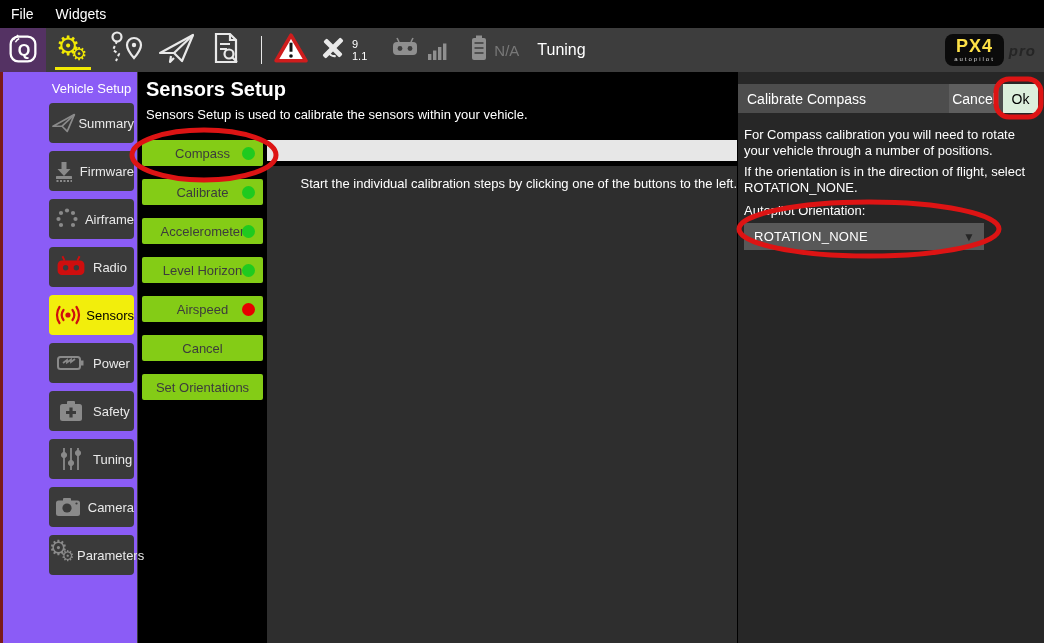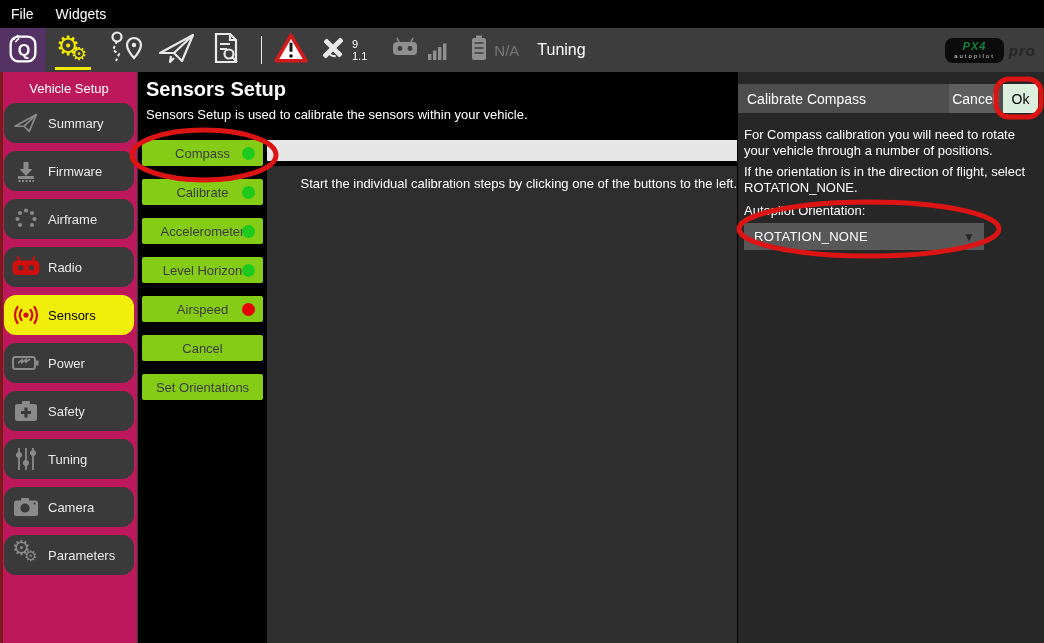--- a/index.html
+++ b/index.html
@@ -24,28 +24,28 @@
   .warn-btn { width:40px; }
   .gps-group { display:flex; align-items:center; margin-left:6px; }
   .gps-nums { color:#fff; font-size:11px; line-height:12px; margin-left:3px; text-align:left; }
   .rc-group { display:flex; align-items:end; margin-left:24px; color:#8f8f8f; gap:9px; }
   .batt-group { display:flex; align-items:center; margin-left:20px; }
   .batt-na { color:#787878; font-size:15px; margin-left:4px; }
   .mode-label { color:#fff; font-size:16px; margin-left:18px; }
   .tb-spacer { flex:1; }
   .px4 { display:flex; align-items:center; margin-right:8px; }
   .px4-box { background:#0b0b0b; border-radius:8px; padding:3px 9px 4px 9px; text-align:center; line-height:1; }
-  .px4-main { color:#15803d; font-weight:bold; font-style:italic; font-size:11px; letter-spacing:1px; display:block; }
+  .px4-main { color:#fde047; font-weight:bold; font-size:18px; letter-spacing:1px; display:block; }
   .px4-sub { color:#d8d8d8; font-size:6px; letter-spacing:2px; display:block; margin-top:1px; text-transform:lowercase; }
   .px4-pro { color:#252525; font-weight:bold; font-style:italic; font-size:15px; letter-spacing:1px; margin-left:5px; }
 
   
-  .sidebar { position:absolute; left:0; top:72px; width:138px; height:571px; background:#be185d; }
+  .sidebar { position:absolute; left:0; top:72px; width:138px; height:571px; background:#8b5cf6;padding-left:45px; }
   .sidebar-title { color:#fff; font-size:13px; text-align:center; padding:9px 0 7px 0; }
-  .side-btn { height:40px; margin:0 4px 8px 4px; background:#3a3a3a; border-radius:12px; display:flex; align-items:center; cursor:pointer; }
+  .side-btn { height:40px; margin:0 4px 8px 4px; background:#3a3a3a; border-radius:4px; display:flex; align-items:center; cursor:pointer; }
   .side-btn.active { background:#f2ee0c; }
   .side-ic { width:44px; display:flex; align-items:center; justify-content:center; color:#8a8a8a; }
   .side-ic.red { color:#cf0e0e; }
   .side-label { color:#e9e9e9; font-size:13px; }
   .side-btn.active .side-label { color:#000; }
   .gearpair { position:relative; width:28px; height:26px; }
   .gearpair .g1 { position:absolute; left:0; top:-6px; font-size:21px; }
   .gearpair .g2 { position:absolute; left:12px; top:5px; font-size:15px; }
   .v-sep { position:absolute; left:137px; top:72px; width:1px; height:571px; background:#3a3a3a; }
 

